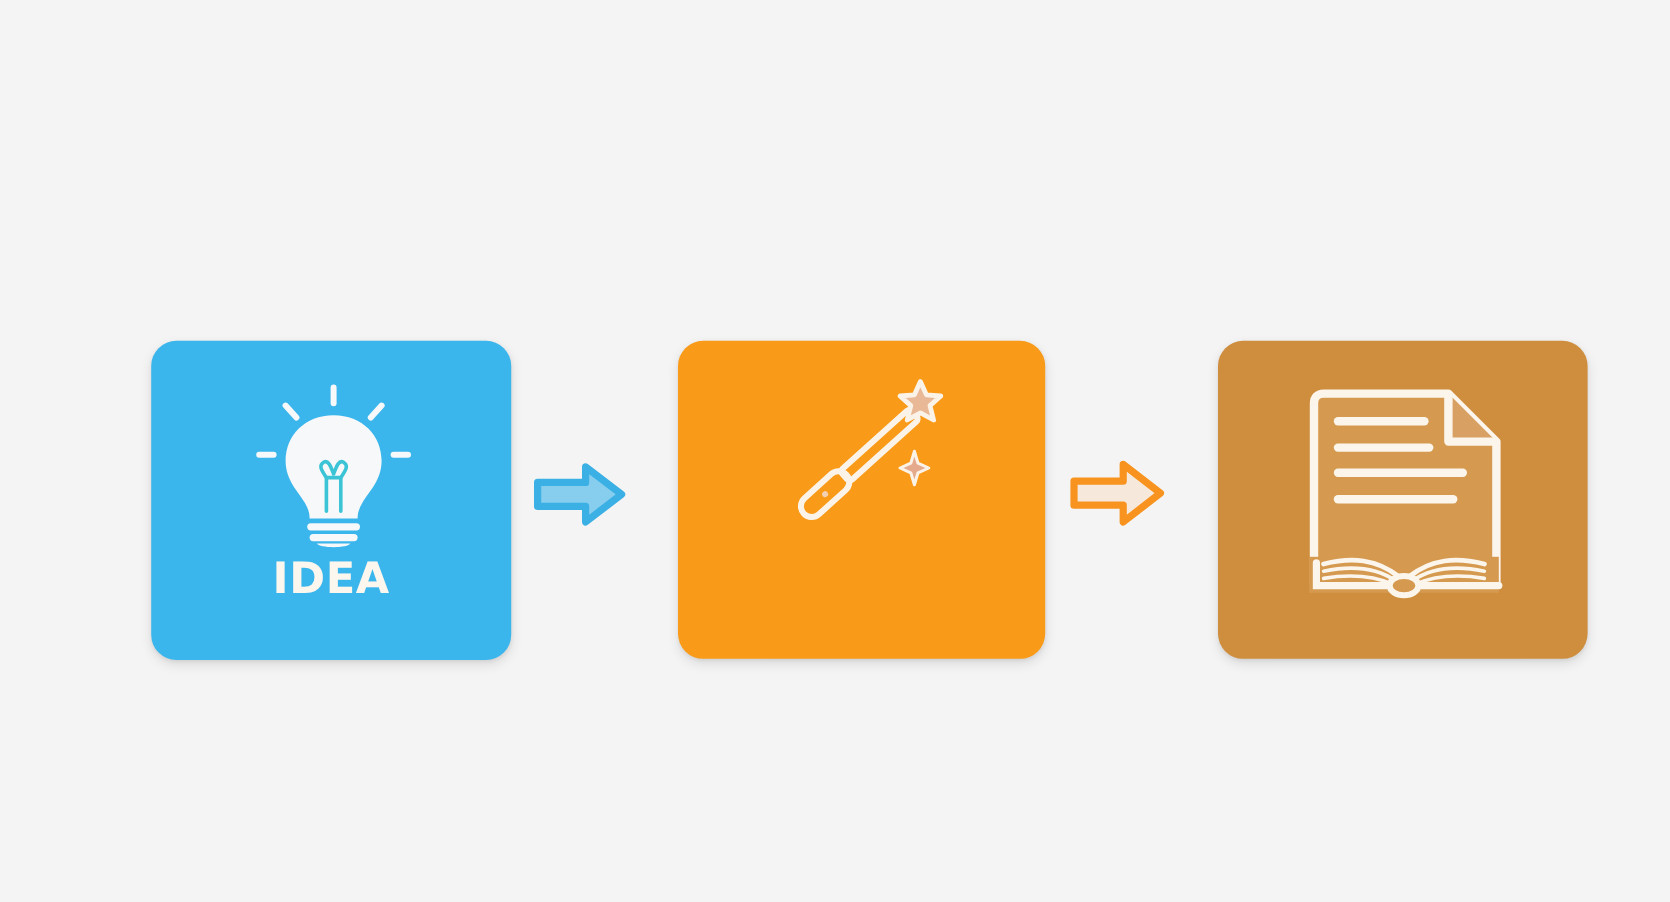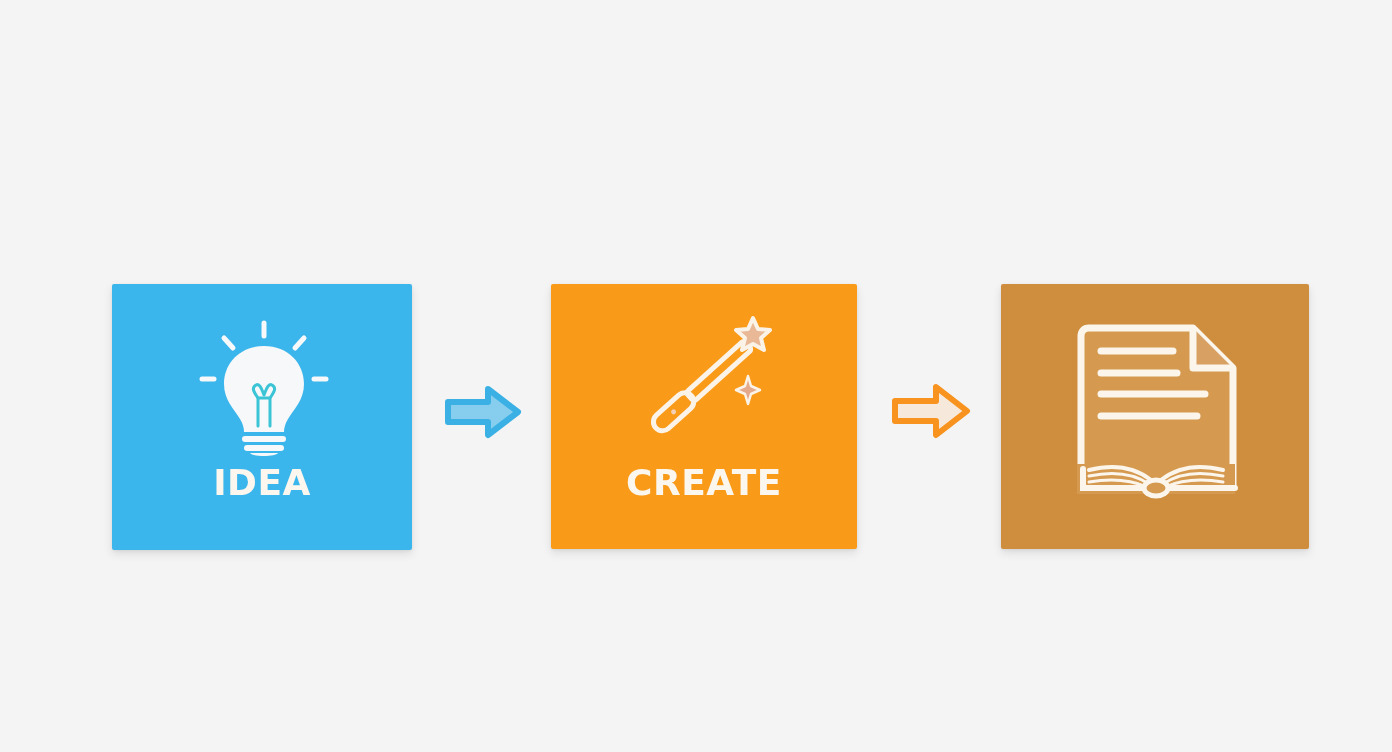--- a/index.html
+++ b/index.html
@@ -4,22 +4,23 @@
 <style>
   html, body { margin: 0; padding: 0; }
   body {
     width: 1392px; height: 752px;
     background: #f4f4f4;
     position: relative; overflow: hidden;
     font-family: "DejaVu Sans", sans-serif;
   }
   .card {
     position: absolute;
-    border-radius: 2px;
+    border-radius: 21px;
     box-shadow: 0 4px 10px rgba(0,0,0,0.10), 0 1px 3px rgba(0,0,0,0.06);
+    margin-left: 14px;
   }
   .card-idea { left: 112px; top: 284px; width: 300px; height: 266px; background: #3bb6ec; }
   .card-create { left: 551px; top: 284px; width: 306px; height: 265px; background: #f99a18; }
   .card-output { left: 1001px; top: 284px; width: 308px; height: 265px; background: #cf8e3e; }
   .card svg.icon { position: absolute; }
   .card-label {
     position: absolute; left: 0; right: 0;
     text-align: center;
     color: #fbf6ee;
     font-weight: bold;
@@ -68,21 +69,20 @@
     <g transform="rotate(-42 75 65)">
       <rect x="2" y="56" width="48" height="18" rx="9" fill="none" stroke="#fbf3e8" stroke-width="5"></rect>
       <rect x="48" y="59" width="78" height="12" rx="3" fill="none" stroke="#fbf3e8" stroke-width="5"></rect>
       <circle cx="26" cy="65" r="2.5" fill="#f3cfb3"></circle>
     </g>
 
     <path d="M118 4 L123 15 L135 16 L126 24 L129 36 L118 30 L107 36 L110 24 L101 16 L113 15 Z" fill="#e9b896" stroke="#fbf3e8" stroke-width="4" stroke-linejoin="round"></path>
 
     <path d="M113 62 L116 72 L125 76 L116 80 L113 90 L110 80 L101 76 L110 72 Z" fill="#e5a98c" stroke="#fbf3e8" stroke-width="2.5" stroke-linejoin="round"></path>
   </svg>
-  <div class="card-label">CREATE</div>
 </div>
 
 <svg class="arrow" style="left:889px; top:380px;" width="86" height="62" viewBox="0 0 86 62">
   <path d="M6 21 L47 21 L47 7 L78 31 L47 55 L47 41 L6 41 Z" fill="#f7e8dc" stroke="#f7931e" stroke-width="6" stroke-linejoin="round"></path>
 </svg>
 
 <div class="card card-output">
   <svg class="icon" style="left:72px; top:40px;" width="166" height="180" viewBox="0 0 166 180">
 
     <path d="M8 12 C8 7 11 4 16 4 L120 4 L160 44 L160 162 L8 162 Z" fill="#d59a4f" stroke="#fbf5ec" stroke-width="7" stroke-linejoin="round"></path>

